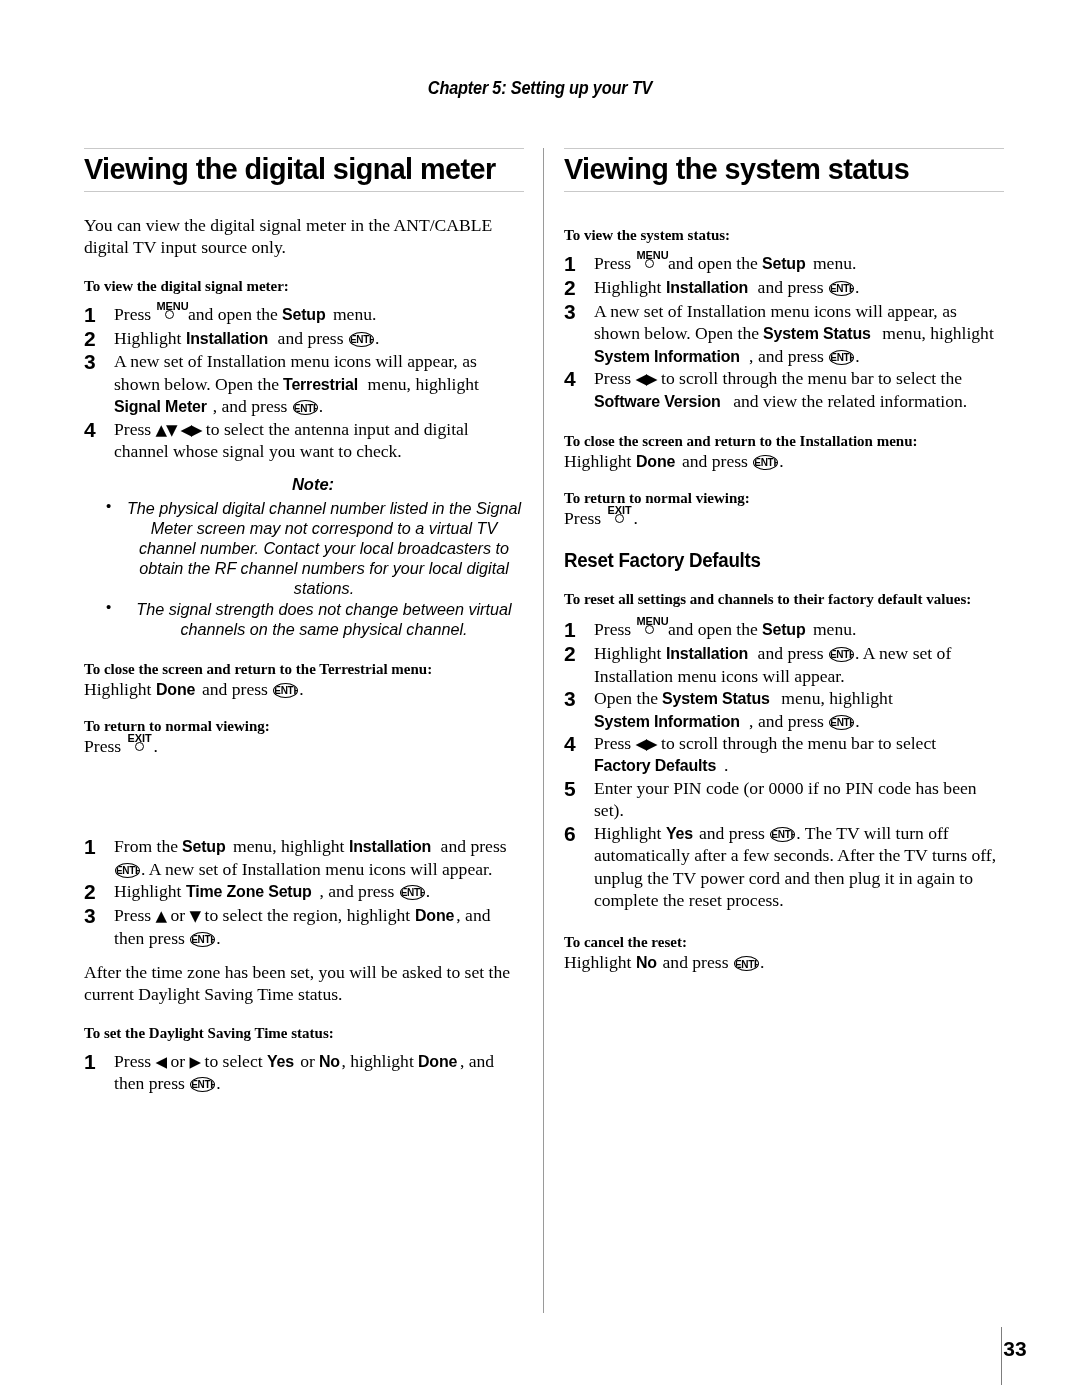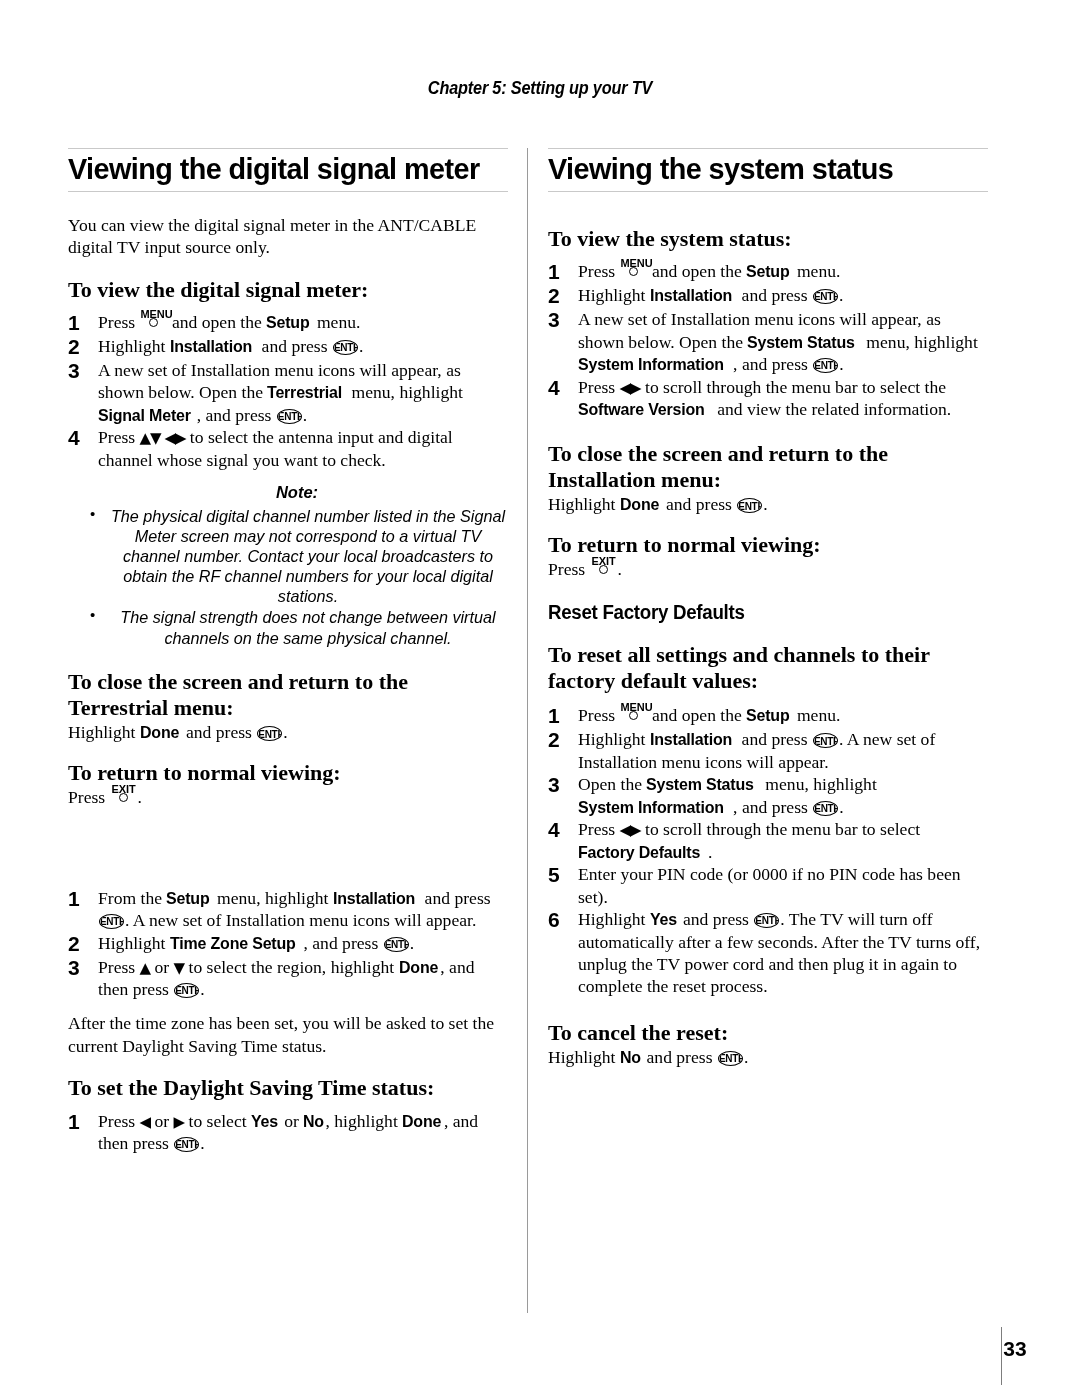--- a/index.html
+++ b/index.html
@@ -42,21 +42,21 @@
     font-style: italic;
     font-size: 17.5px;
     letter-spacing: -0.2px;
     transform: scaleX(0.93);
   }
 
   
   .cols {
     position: absolute;
     top: 148px;
-    left: 68px;
+    left: 84px;
     width: 920px;
     height: 1170px;
   }
   .col {
     position: absolute;
     top: 0;
     width: 440px;
   }
   .col-left  { left: 0; }
   .col-right { left: 480px; }
@@ -91,21 +91,21 @@
     font-weight: bold;
     font-size: 19.5px;
     letter-spacing: -0.3px;
     transform: scaleX(0.96);
     transform-origin: left center;
     margin: 0;
   }
   .h3 {
     font-family: "Liberation Serif", serif;
     font-weight: bold;
-    font-size: 22px;
+    font-size: 15px;
     line-height: 1.2;
     margin: 0;
   }
 
   
   .p {
     font-family: "Liberation Serif", serif;
     font-size: 17.6px;
     line-height: 1.27;
     margin: 0;

